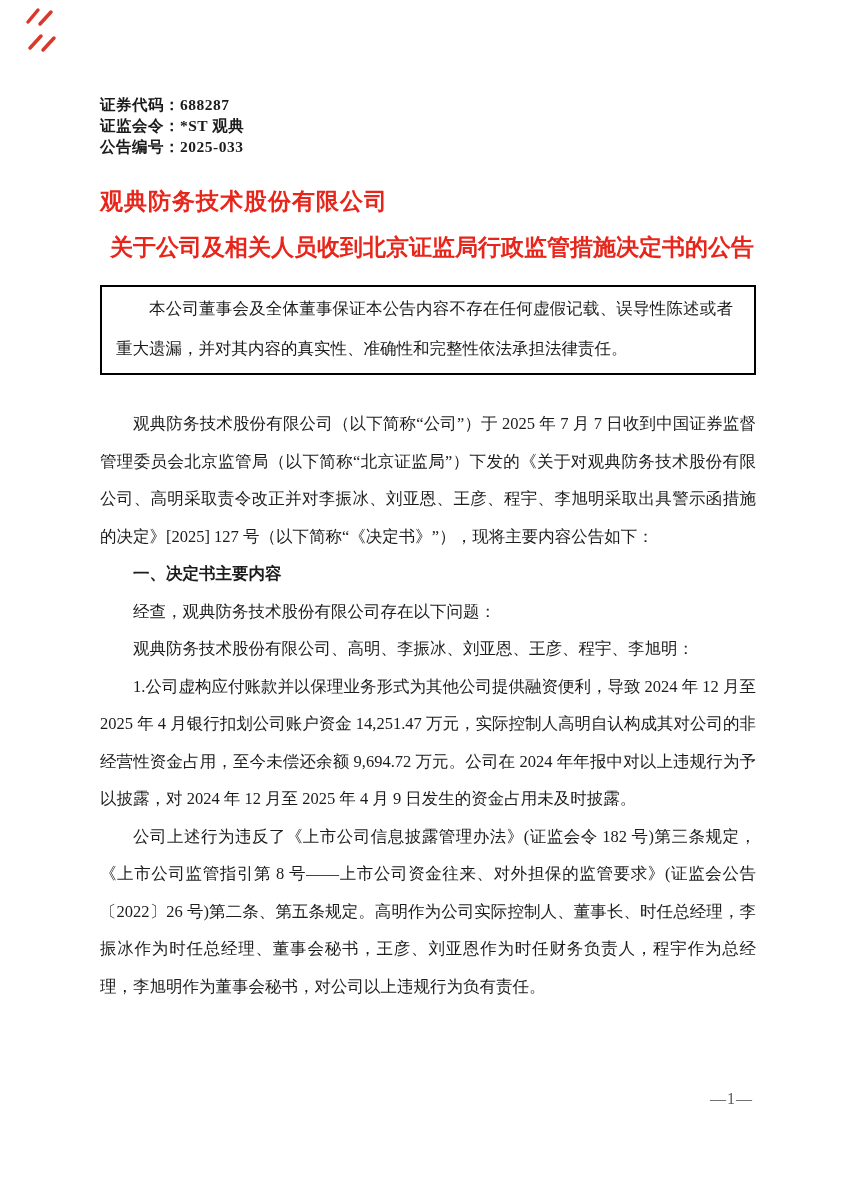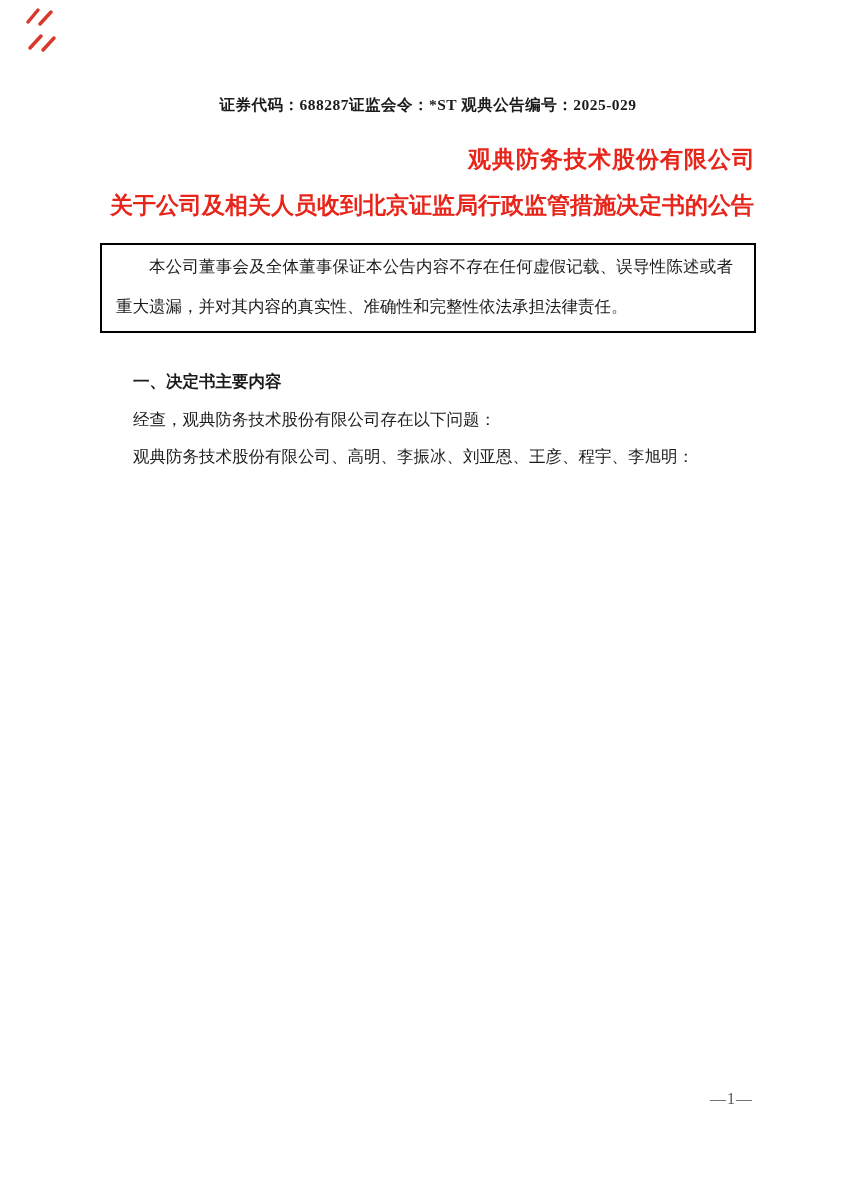--- a/index.html
+++ b/index.html
@@ -17,29 +17,30 @@
   .corner-marks {
     position: absolute;
     left: 24px;
     top: 6px;
   }
   .content {
     padding: 95px 97px 0 100px;
   }
   .doc-header {
     display: flex;
-    justify-content: center;
+    justify-content: flex-end;
     font-size: 15.5px;
     font-weight: bold;
     letter-spacing: 0.5px;
     white-space: nowrap;
+    flex-direction: column;
   }
   .title-company {
     margin-top: 28px;
-    text-align: right;
+    text-align: left;
     font-size: 23px;
     font-weight: bold;
     color: #e8251a;
     letter-spacing: 1px;
   }
   .title-subject {
     margin-top: 15px;
     text-align: center;
     font-size: 23px;
     font-weight: bold;
@@ -90,34 +91,37 @@
     <path d="M16 18 L27 6" stroke="#d9382b" stroke-width="3.5" fill="none" stroke-linecap="round"></path>
     <path d="M6 42 L17 30" stroke="#d9382b" stroke-width="3.5" fill="none" stroke-linecap="round"></path>
     <path d="M19 44 L30 32" stroke="#d9382b" stroke-width="3.5" fill="none" stroke-linecap="round"></path>
   </svg>
 
   <div class="content">
 
     <div class="doc-header">
       <span>证券代码：688287</span>
       <span>证监会令：*ST 观典</span>
-      <span>公告编号：2025-029</span>
+      <span>公告编号：2025-033</span>
     </div>
 
     <div class="title-company">观典防务技术股份有限公司</div>
 
     <div class="title-subject">关于公司及相关人员收到北京证监局行政监管措施决定书的公告</div>
 
     <div class="disclaimer-box">
       <p>本公司董事会及全体董事保证本公告内容不存在任何虚假记载、误导性陈述或者重大遗漏，并对其内容的真实性、准确性和完整性依法承担法律责任。</p>
     </div>
 
     <div class="body-text">
+      <p>观典防务技术股份有限公司（以下简称“公司”）于 2025 年 7 月 7 日收到中国证券监督管理委员会北京监管局（以下简称“北京证监局”）下发的《关于对观典防务技术股份有限公司、高明采取责令改正并对李振冰、刘亚恩、王彦、程宇、李旭明采取出具警示函措施的决定》[2025] 127 号（以下简称“《决定书》”），现将主要内容公告如下：</p>
       <p class="section-heading">一、决定书主要内容</p>
       <p>经查，观典防务技术股份有限公司存在以下问题：</p>
       <p>观典防务技术股份有限公司、高明、李振冰、刘亚恩、王彦、程宇、李旭明：</p>
+      <p>1.公司虚构应付账款并以保理业务形式为其他公司提供融资便利，导致 2024 年 12 月至 2025 年 4 月银行扣划公司账户资金 14,251.47 万元，实际控制人高明自认构成其对公司的非经营性资金占用，至今未偿还余额 9,694.72 万元。公司在 2024 年年报中对以上违规行为予以披露，对 2024 年 12 月至 2025 年 4 月 9 日发生的资金占用未及时披露。</p>
+      <p>公司上述行为违反了《上市公司信息披露管理办法》(证监会令 182 号)第三条规定，《上市公司监管指引第 8 号——上市公司资金往来、对外担保的监管要求》(证监会公告〔2022〕26 号)第二条、第五条规定。高明作为公司实际控制人、董事长、时任总经理，李振冰作为时任总经理、董事会秘书，王彦、刘亚恩作为时任财务负责人，程宇作为总经理，李旭明作为董事会秘书，对公司以上违规行为负有责任。</p>
     </div>
 
   </div>
 
   <div class="page-number">—1—</div>
 
 </div>
 
 </body></html>

